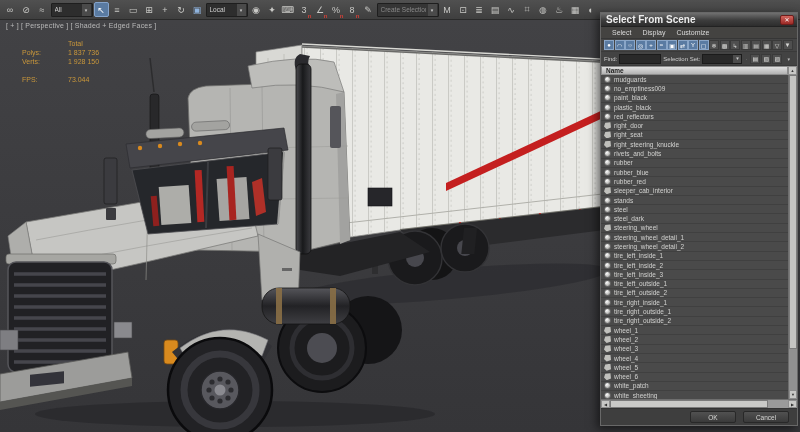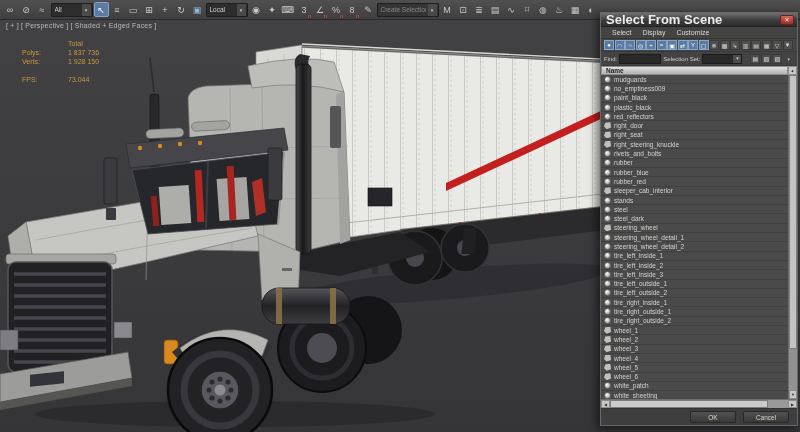--- a/index.html
+++ b/index.html
@@ -37,21 +37,21 @@
   .st-fps-l{left:22px;top:76px;}    .st-fps-v{left:68px;top:76px;}
 
   .scene-svg{position:absolute;left:0;top:0;width:800px;height:432px;z-index:0;}
 
   
   .dialog{position:absolute;left:600px;top:12px;width:198px;height:414px;z-index:5;
     background:var(--dialog-bg,#434343);border:1px solid #686868;
     box-shadow:-3px 3px 9px rgba(0,0,0,.55);display:flex;flex-direction:column;color:#d6d6d4;}
   .dlg-title{height:14px;background:linear-gradient(#707070,#3d3d3d 55%,#2d2d2d);
     display:flex;align-items:center;padding:0 3px 0 5px;border-bottom:1px solid #222;}
-  .dlg-title-text{flex:1;font-size:13px;font-weight:bold;color:#ededed;white-space:nowrap;}
+  .dlg-title-text{flex:1;font-size:10px;font-weight:bold;color:#ededed;white-space:nowrap;}
   .dlg-close{width:14px;height:10px;border-radius:2px;background:linear-gradient(#d2655e,#9c2a26);
     border:1px solid #6d1d1b;color:#fff;font-size:6px;display:flex;align-items:center;justify-content:center;}
   .dlg-menu{height:12px;display:flex;align-items:center;gap:11px;padding-left:11px;
     background:#444341;border-bottom:1px solid #363636;}
   .menu-item{font-size:7px;color:#dadada;}
   .dlg-tools{height:13px;display:flex;align-items:center;padding:0 3px;background:#454545;
     border-bottom:1px solid #3a3a3a;}
   .dt-icon{width:10px;height:10px;margin-right:.5px;display:flex;align-items:center;justify-content:center;
     font-size:6px;color:#d8d8d6;background:#4f4f4f;border:1px solid #3a3a3a;}
   .dt-icon.active{background:var(--active-blue,#5a7ba2);border-color:#8aa6c8;color:#fff;}

